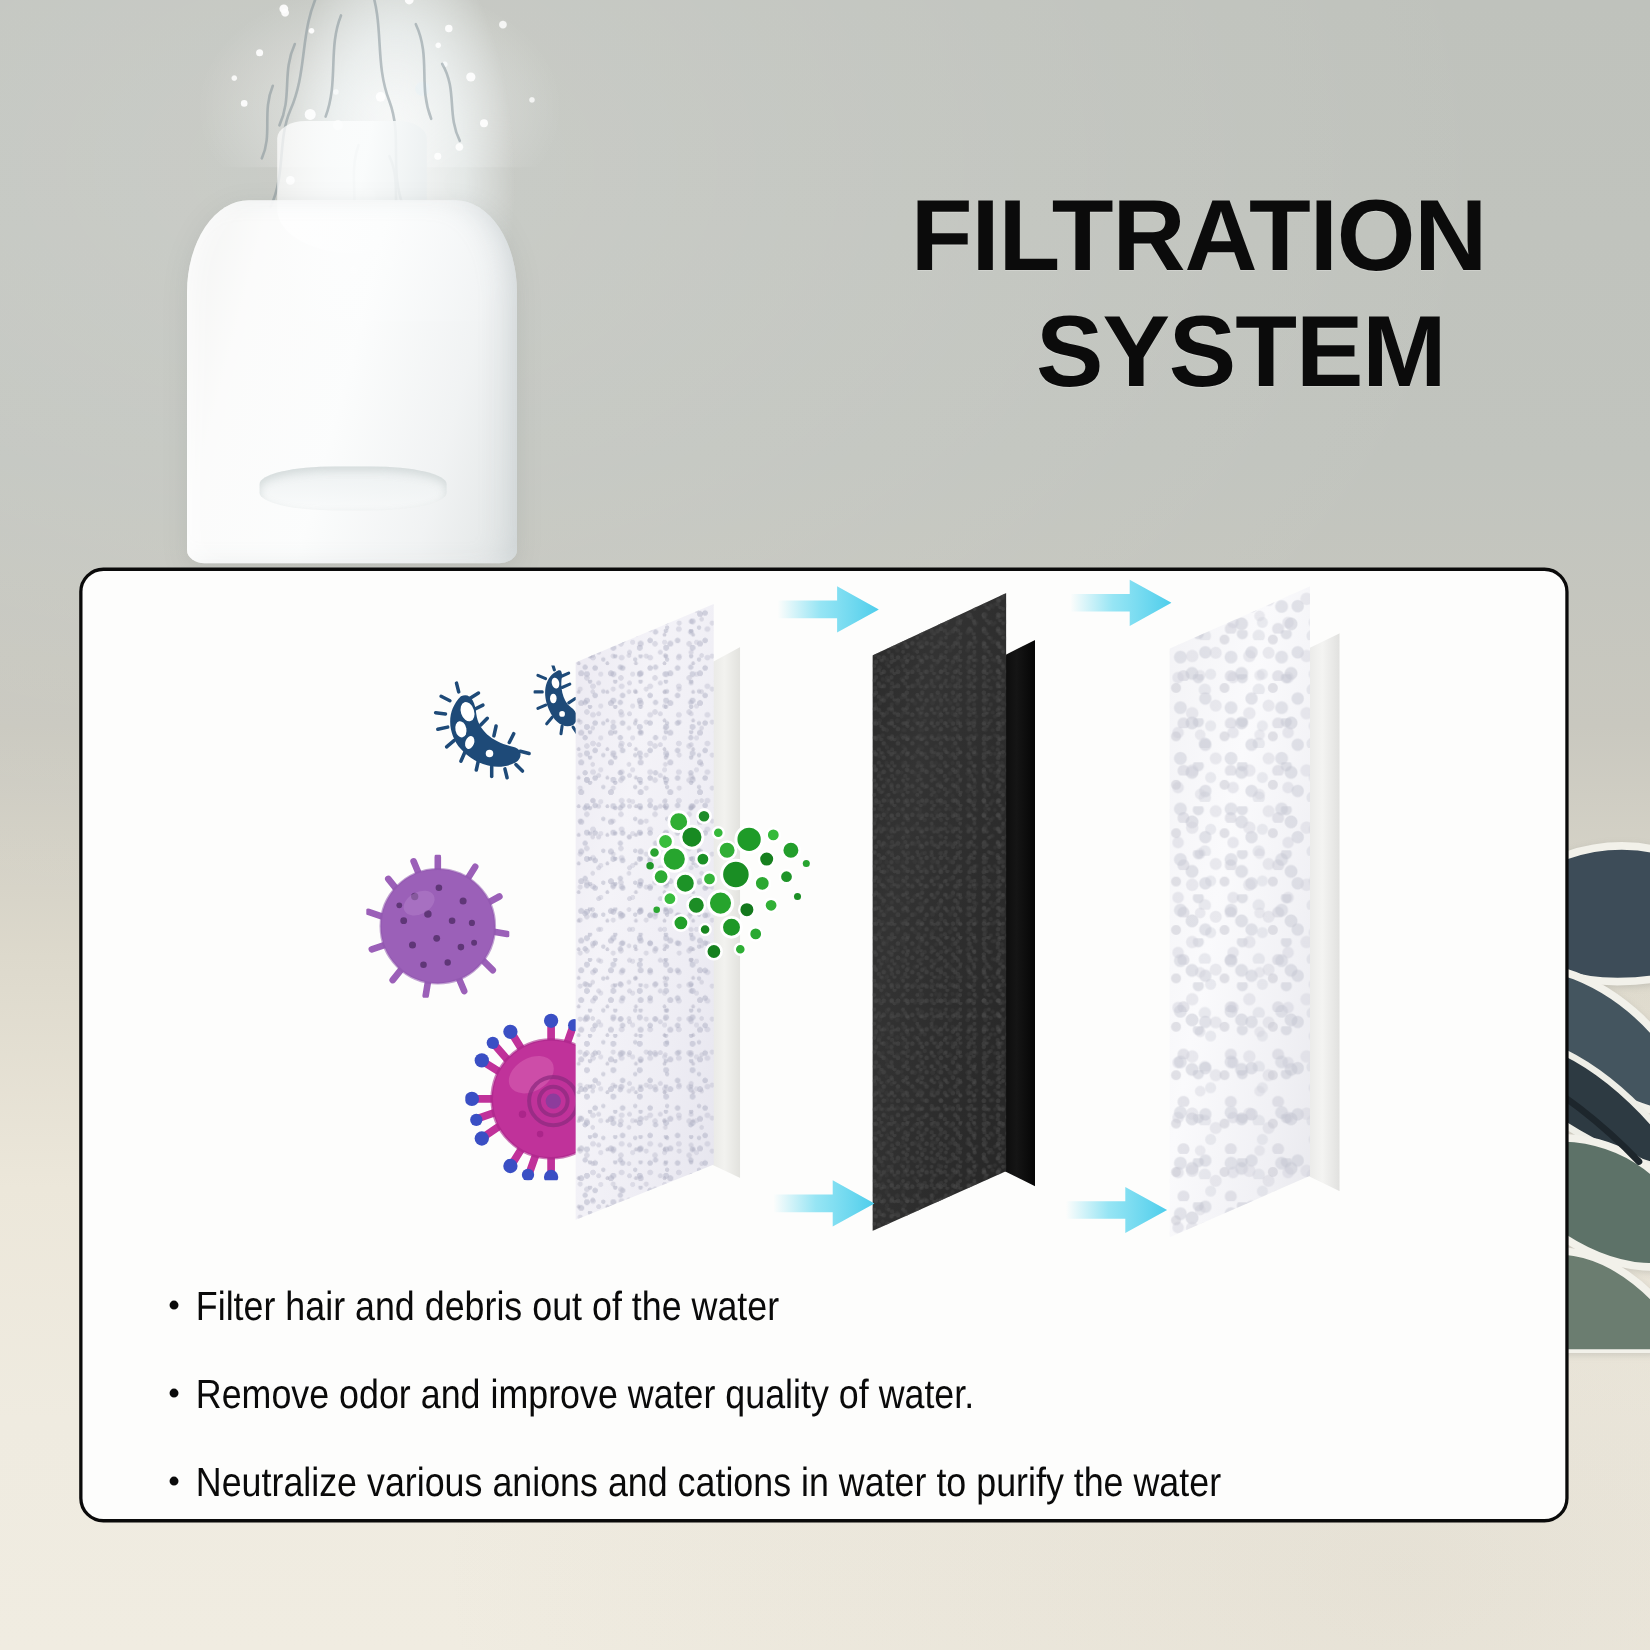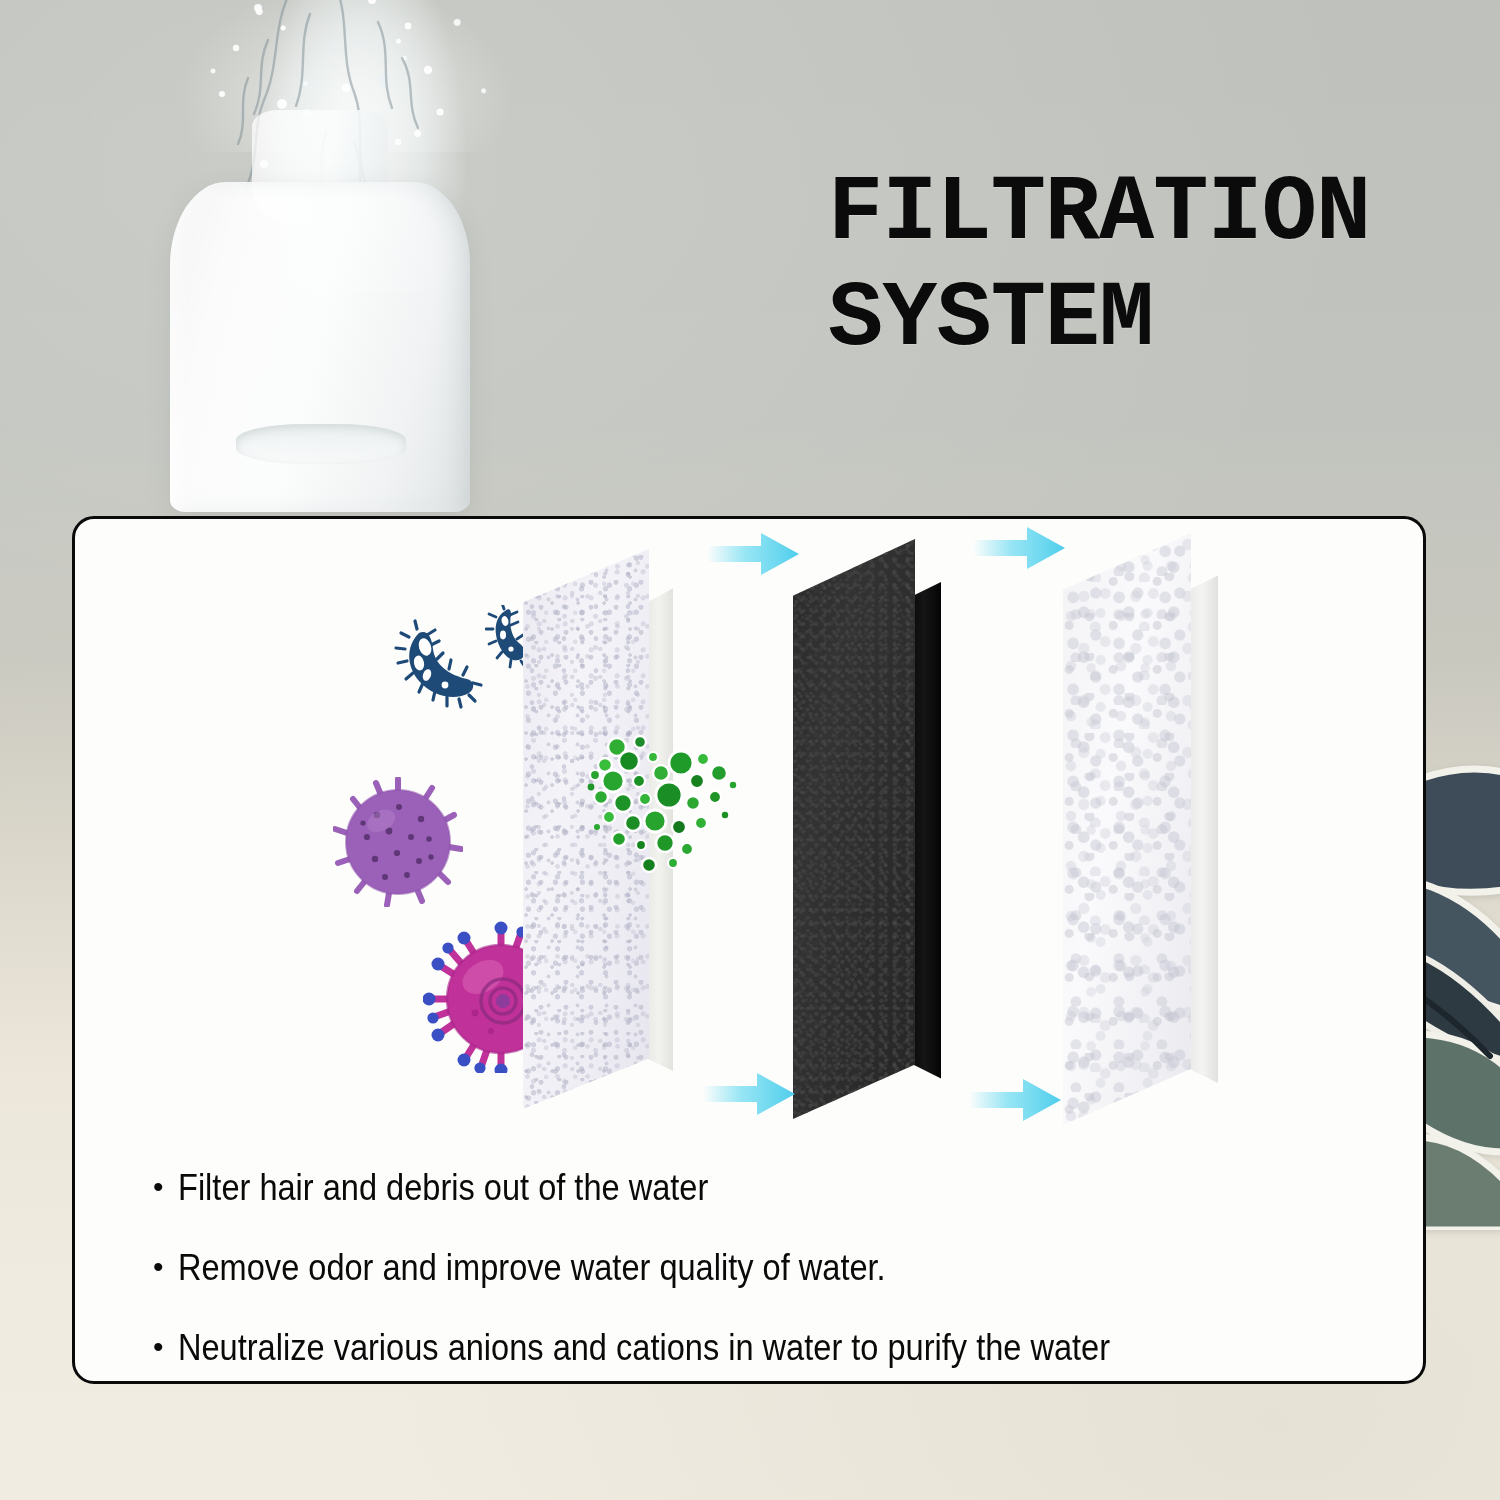--- a/index.html
+++ b/index.html
@@ -86,26 +86,26 @@
       radial-gradient(circle at 92% 66%, rgba(255,255,255,.78) 2px, transparent 3px),
       radial-gradient(ellipse 70% 88% at 50% 70%, rgba(255,255,255,.55) 0%, rgba(255,255,255,0) 72%);
   }
 
   
   #title-block{
     position:absolute; left:828px; top:170px; width:600px;
   }
   #title-block .tline{
     font-weight:700; color:#0b0b0b; letter-spacing:-1px;
-    font-family:Liberation Mono, monospace;
+    font-family:Liberation Sans, sans-serif;
     line-height:.96;
     text-shadow:0 1px 0 rgba(255,255,255,.22);
   }
   #title-line-1{ font-size:92px; }
-  #title-line-2{ font-size:92px; margin-top:18px; }
+  #title-line-2{ font-size:92px; margin-top:18px;text-align:center; }
 
   
   #leaves{ position:absolute; right:0; top:760px; width:200px; height:470px; }
   .leaf{ position:absolute; filter:drop-shadow(0 2px 3px rgba(120,125,118,.25)); }
 
   
   #info-card{
     position:absolute; left:72px; top:516px; width:1354px; height:868px;
     background:#fdfdfc;
     border:3px solid #0a0a0a;

